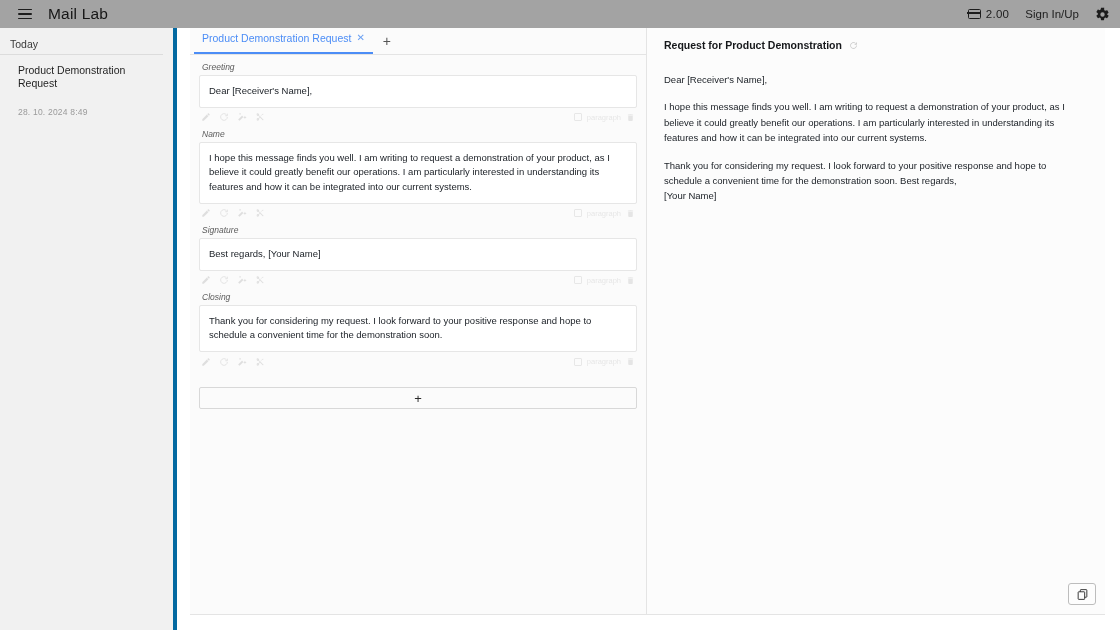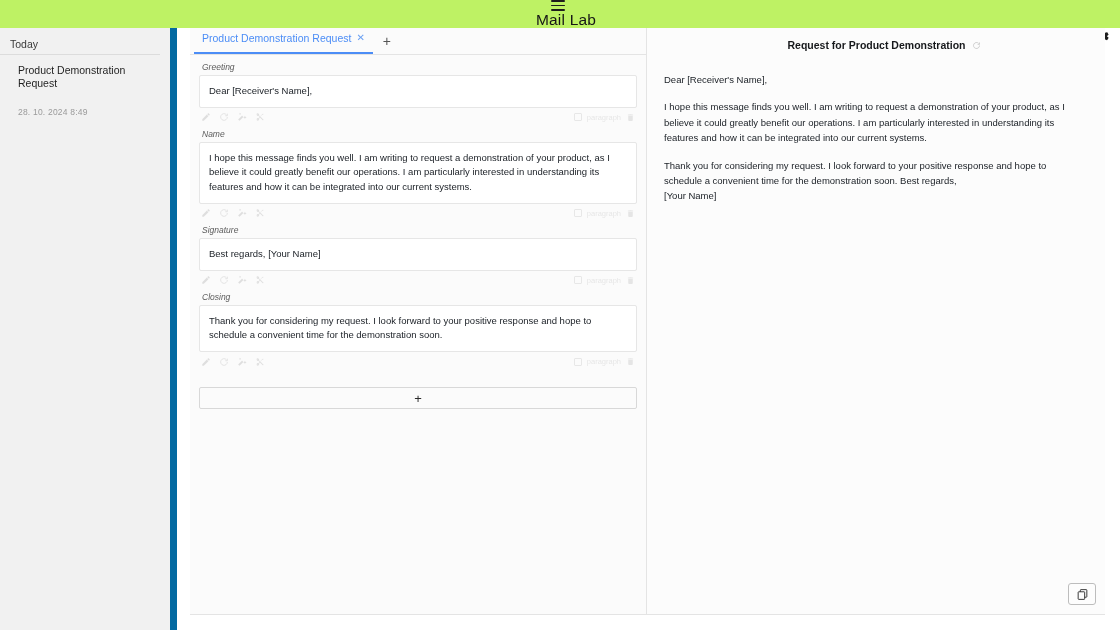--- a/index.html
+++ b/index.html
@@ -8,24 +8,23 @@
     font-family: "Liberation Sans", sans-serif;
     background: #ffffff;
     overflow: hidden;
     -webkit-font-smoothing: antialiased;
   }
 
   
   .topbar {
     height: 28px; width: 100%;
     display: flex; align-items: center;
-    background: #bef264;
-    padding: 0 10px 0 8px;
+    background: #a3a3a3;
+    padding: 0 10px 0 18px;
     position: relative;
-    flex-direction: column;
   }
   .hamburger {
     width: 16px; height: 16px;
     display: flex; flex-direction: column; justify-content: center; gap: 3px;
     cursor: pointer;
   }
   .hamburger i { display: block; height: 1.5px; width: 14px; background: #1d1d1d; border-radius: 1px; }
   .app-title {
     margin-left: 14px;
     font-size: 15.5px;
@@ -44,21 +43,21 @@
   .signin { font-size: 11.5px; color: #1d1d1d; cursor: pointer; }
   .gear { width: 15px; height: 15px; cursor: pointer; display: block; }
 
   
   .shell { display: flex; height: 602px; width: 100%; background: #ffffff; }
 
   
   .sidebar {
     width: 177px; flex: 0 0 177px;
     background: #f1f1f1;
-    border-right: 7px solid #0369a1;
+    border-right: 4px solid #0369a1;
     padding: 10px 0 0 0;
     overflow-y: auto;
   }
   .side-group-label {
     font-size: 10.5px; color: #3a3a3a;
     padding: 0 0 4px 10px;
     margin: 0 10px 0 0;
     border-bottom: 1px solid #dcdcdc;
   }
   .side-item { padding: 9px 10px 9px 18px; cursor: pointer; }
@@ -135,21 +134,20 @@
     background: #fcfcfc;
     border-bottom: 1px solid #e4e4e4;
     margin: 0 15px 15px 0;
     position: relative;
     display: flex; flex-direction: column;
     overflow: hidden;
   }
   .preview-head {
     display: flex; align-items: center; gap: 7px;
     padding: 11px 0 9px 17px;
-    justify-content: center;
   }
   .preview-title { font-size: 10.5px; font-weight: bold; color: #16181b; }
   .refresh-ic { display: block; opacity: .35; cursor: pointer; }
   .preview-body { padding: 12px 22px 0 17px; flex: 1; overflow-y: auto; }
   .preview-body p { font-size: 9.5px; color: #20252b; line-height: 1.62; margin: 0 0 12px 0; }
   .preview-body p.tight { margin-bottom: 0; }
   .copy-btn {
     position: absolute; right: 9px; bottom: 9px;
     width: 28px; height: 22px;
     border: 1px solid #bdbdbd; border-radius: 3px;

